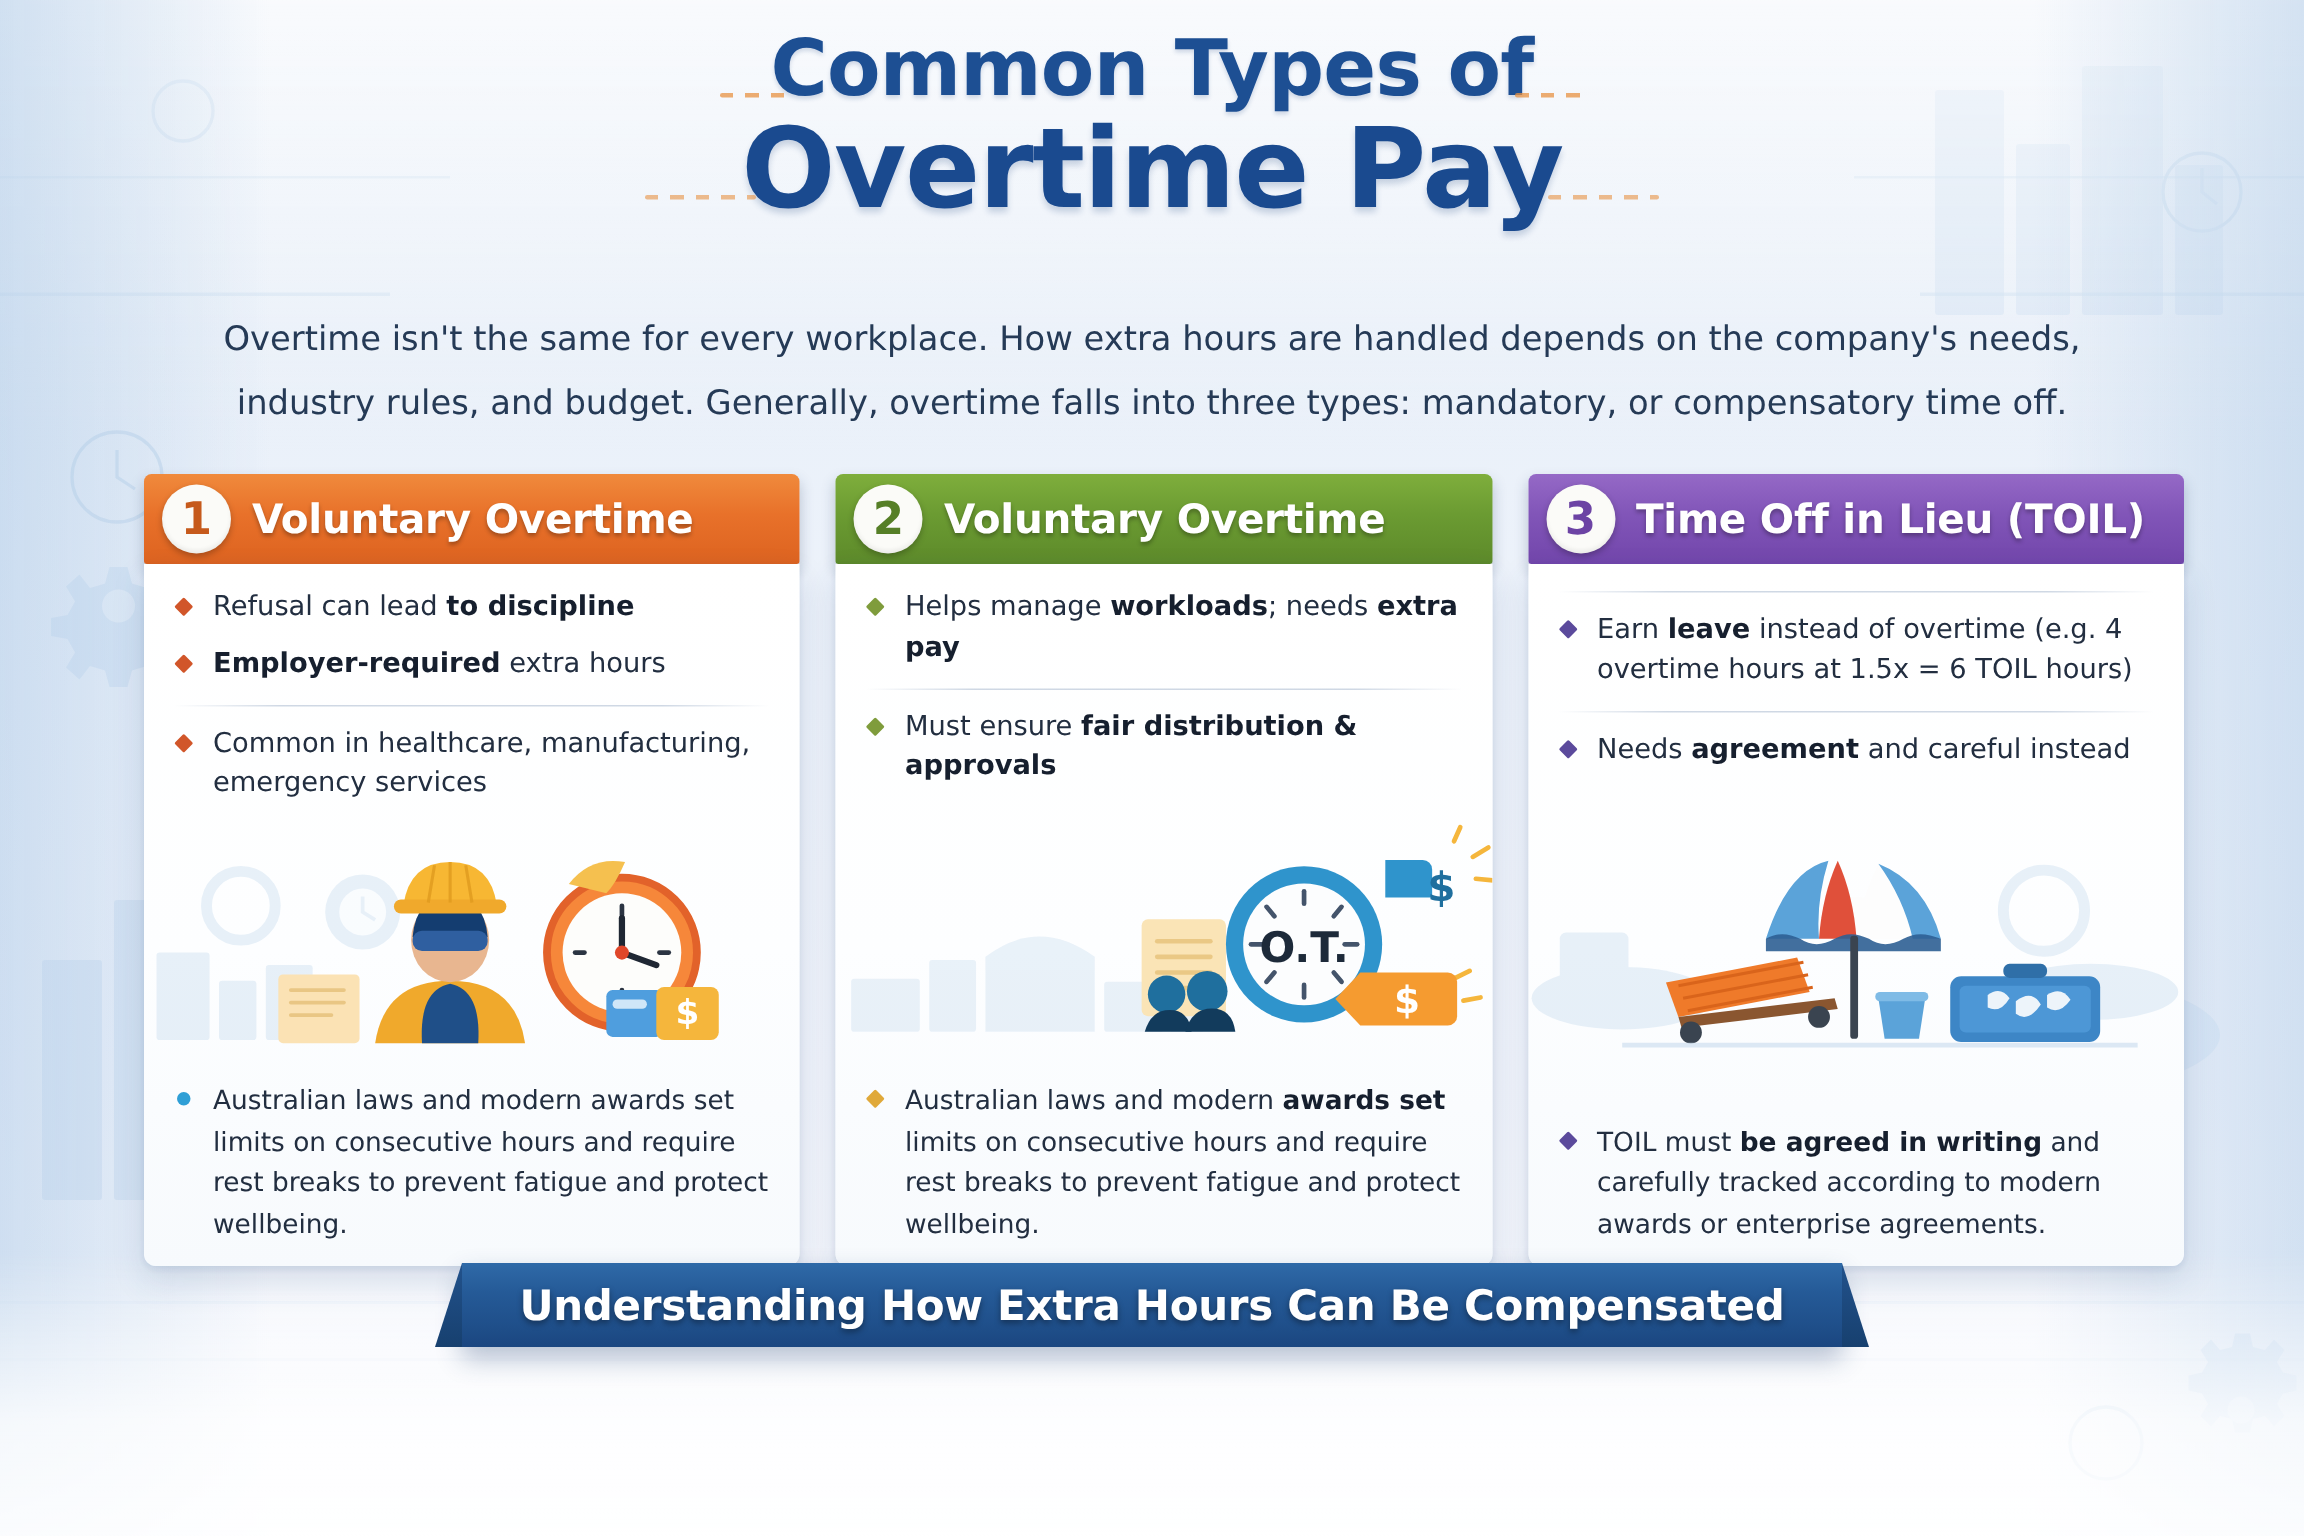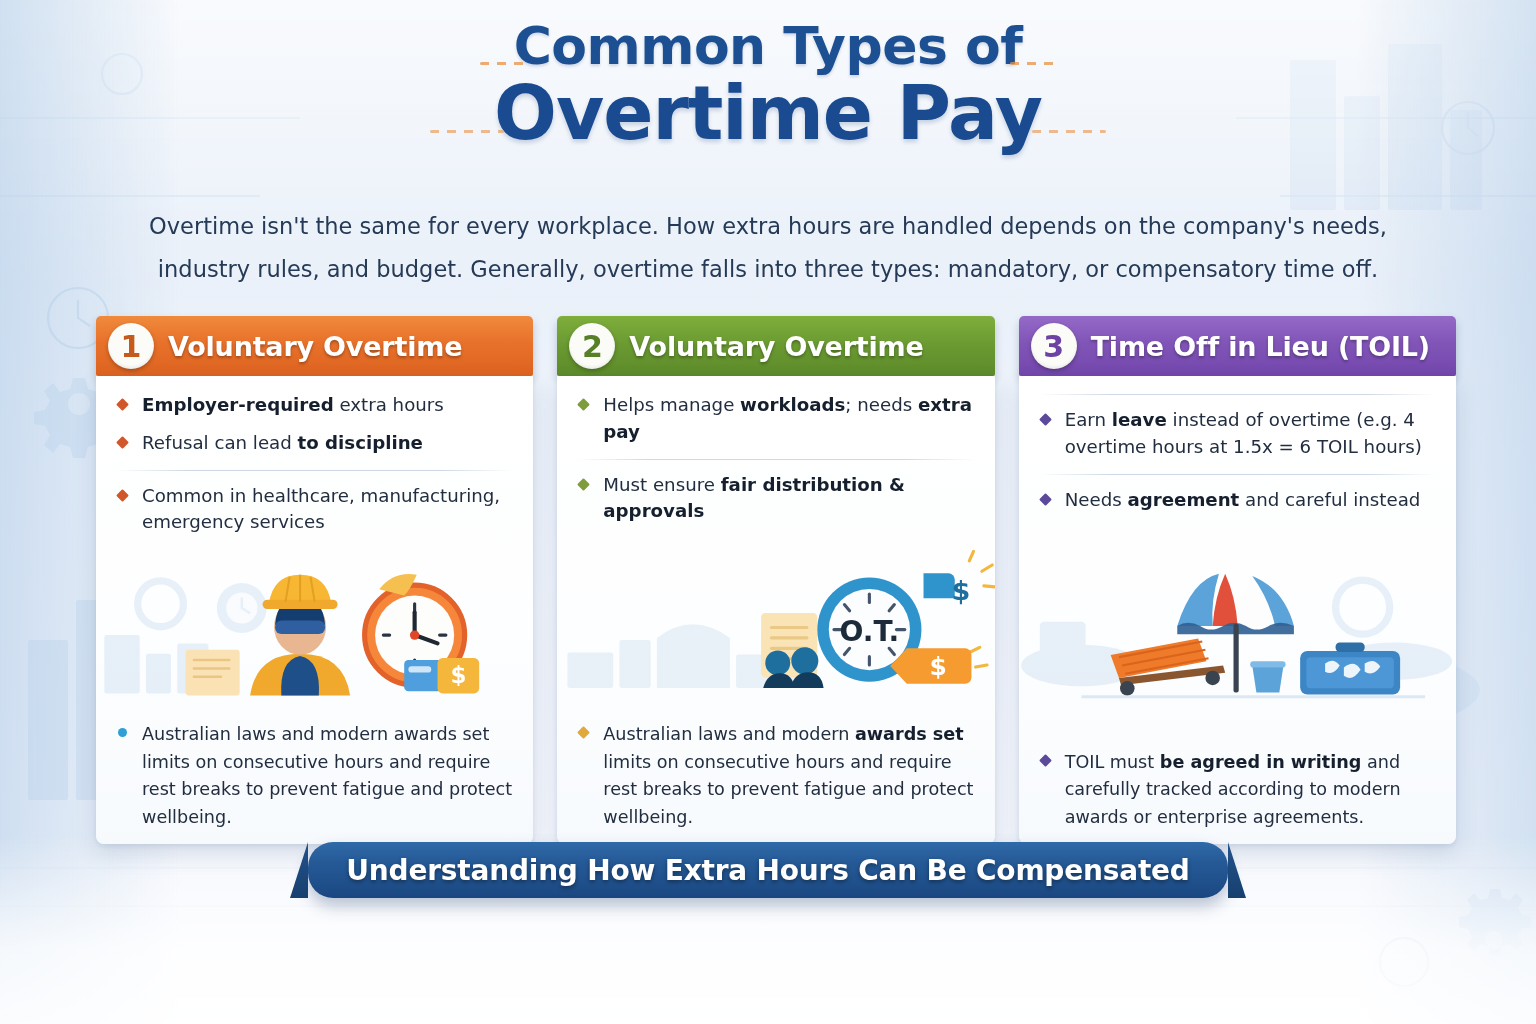--- a/index.html
+++ b/index.html
@@ -203,21 +203,20 @@
     left: 0; right: 0; top: 842px;
     display: flex; justify-content: center;
   }
   .footer-band {
     position: relative;
     width: 920px;
     height: 56px;
     background: linear-gradient(180deg,#2f6aa8 0%,#255a97 35%,#1f4f8a 75%,#1b4680 100%);
     display: flex; align-items: center; justify-content: center;
     box-shadow: 0 8px 16px rgba(25,60,110,.3);
-    border-radius: 25px;
   }
   .footer-band::before {
     content: "";
     position: absolute; left: -18px; top: 0; width: 18px; height: 100%;
     background: linear-gradient(180deg,#22528c,#17406f);
     clip-path: polygon(100% 0, 100% 100%, 0 100%);
   }
   .footer-band::after {
     content: "";
     position: absolute; right: -18px; top: 0; width: 18px; height: 100%;
@@ -313,25 +312,25 @@
       <div class="card-head" style="background:linear-gradient(180deg,#f08a3c 0%,#e8712a 45%,#dd6320 100%);">
         <div class="badge">
           <span style="color:#c65a1c">1</span>
         </div>
         <div class="head-title">Voluntary Overtime</div>
       </div>
       <div class="card-body">
         <ul class="blist">
           <li>
             <span class="dia" style="background:#d1562a"></span>
+            <span>Refusal can lead </span><b>to discipline</b>
+          </li>
+          <li>
+            <span class="dia" style="background:#d1562a"></span>
             <b>Employer-required</b><span> extra hours</span>
-          </li>
-          <li>
-            <span class="dia" style="background:#d1562a"></span>
-            <span>Refusal can lead </span><b>to discipline</b>
           </li>
         </ul>
         <div class="hr-soft"></div>
         <ul class="blist">
           <li>
             <span class="dia" style="background:#d1562a"></span>
             <span>Common in healthcare, manufacturing, emergency services</span>
           </li>
         </ul>
 

